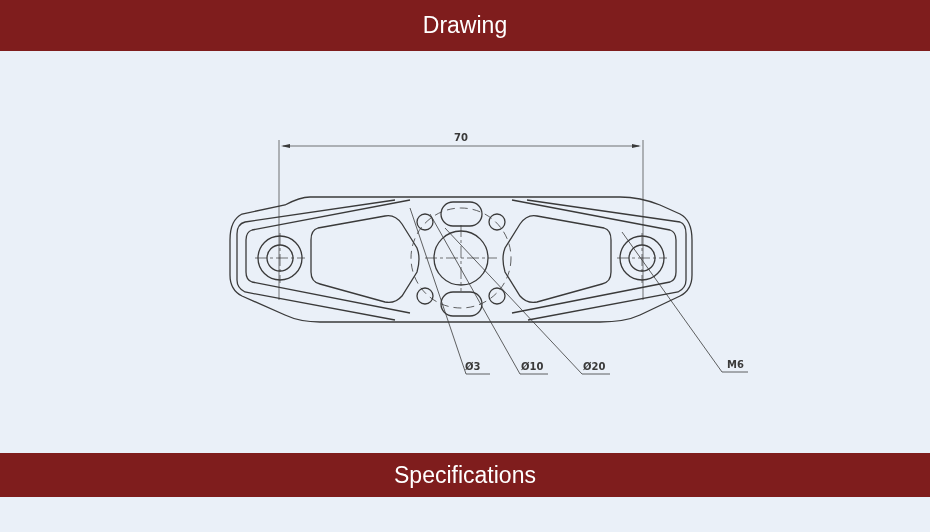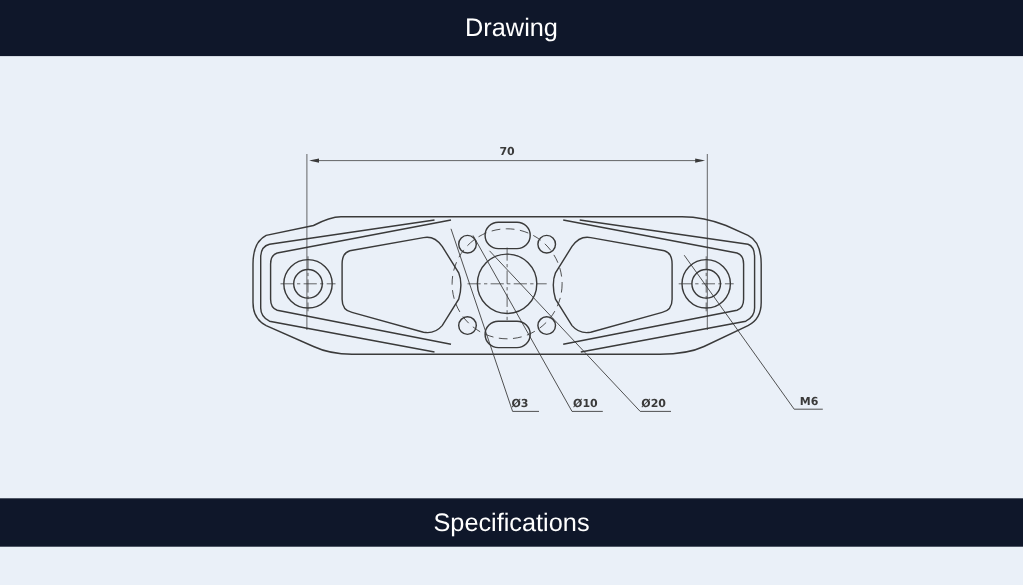--- a/index.html
+++ b/index.html
@@ -1,17 +1,17 @@
 <!DOCTYPE html>
 <html><head>
 <meta charset="utf-8">
 <style>
   html, body { margin:0; padding:0; }
   body { width:930px; height:532px; background:#eaf0f8; font-family:"DejaVu Sans", sans-serif; overflow:hidden; position:relative; }
-  .bar { position:absolute; left:0; width:930px; background:#0f172a; color:#ffffff; display:flex; align-items:center; justify-content:center; font-size:23px; font-family:"Liberation Sans", sans-serif; }
+  .bar { position:absolute; left:0; width:930px; background:#7f1d1d; color:#ffffff; display:flex; align-items:center; justify-content:center; font-size:23px; font-family:"Liberation Sans", sans-serif; }
   .bar.top { top:0; height:51px; }
   .bar.bottom { top:453px; height:44px; }
   .drawing { position:absolute; left:0; top:51px; width:930px; height:313px; }
   .drawing svg { position:absolute; left:0; top:0; }
   .lbl { font-family:"DejaVu Sans", sans-serif; font-size:10px; font-weight:bold; fill:#3a3a3a; }
 </style>
 </head>
 <body>
 
 <div class="bar top">

